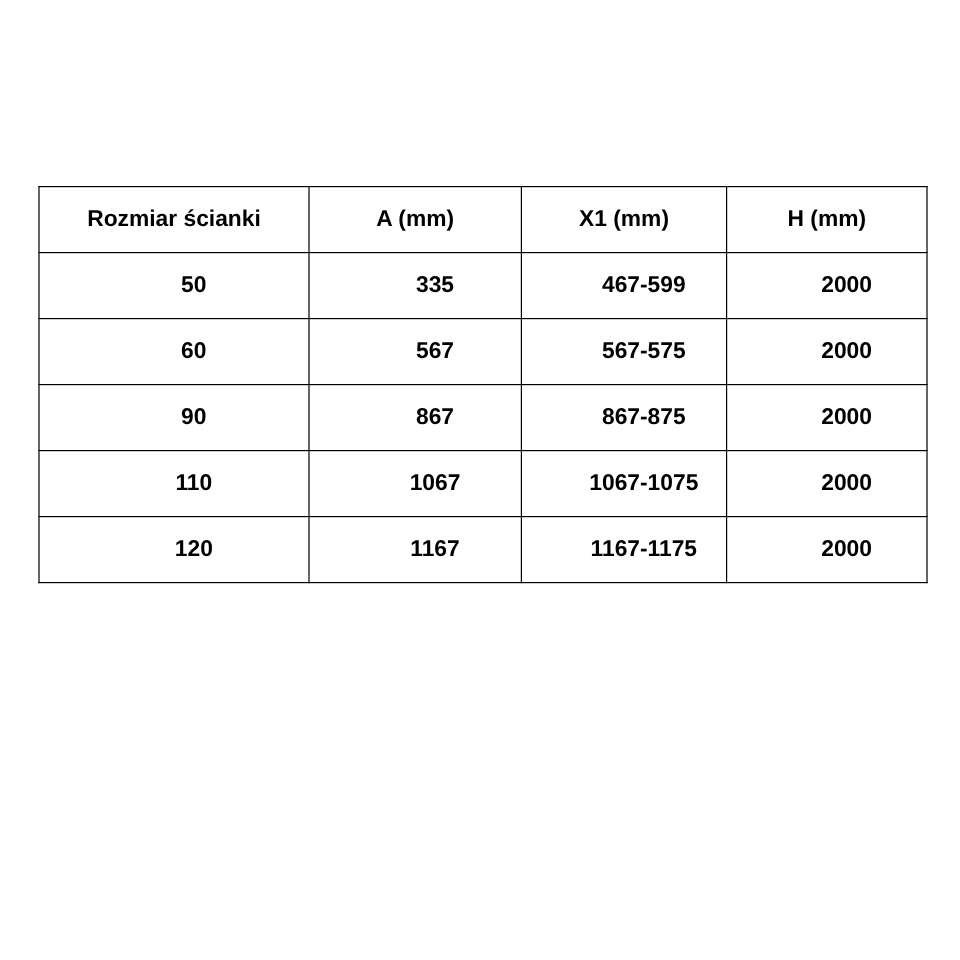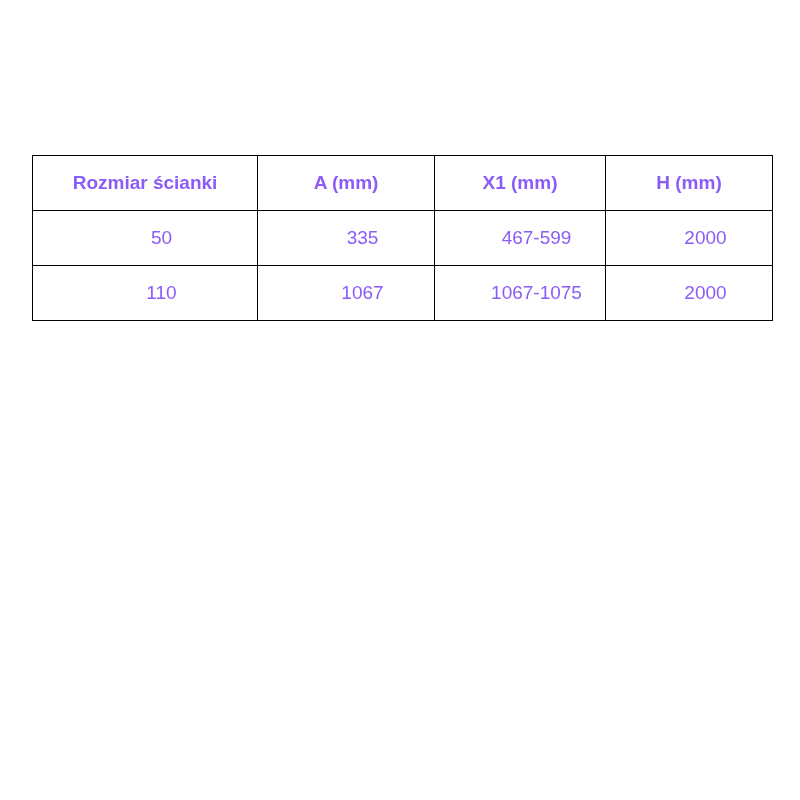--- a/index.html
+++ b/index.html
@@ -27,32 +27,32 @@
     top: 155px;
     width: 736px;
     border-collapse: collapse;
     table-layout: fixed;
   }
   .spec-table th,
   .spec-table td {
     border: 1.5px solid #000000;
     text-align: center;
     vertical-align: middle;
-    color: #8b5cf6;
+    color: #000000;
     padding: 0;
   }
   .spec-table th {
     height: 54px;
     font-size: 19px;
     font-weight: bold;
   }
   .spec-table td {
     height: 54px;
     font-size: 19px;
-    font-weight: normal;
+    font-weight: bold;
     padding-left: 33px;
   }
   .col-0 { width: 224px; }
   .col-1 { width: 176px; }
   .col-2 { width: 170px; }
   .col-3 { width: 166px; }
 </style>
 </head>
 <body>
 
@@ -67,20 +67,38 @@
       </tr>
     </thead>
     <tbody>
       <tr>
         <td class="col-0">50</td>
         <td class="col-1">335</td>
         <td class="col-2">467-599</td>
         <td class="col-3">2000</td>
       </tr>
       <tr>
+        <td class="col-0">60</td>
+        <td class="col-1">567</td>
+        <td class="col-2">567-575</td>
+        <td class="col-3">2000</td>
+      </tr>
+      <tr>
+        <td class="col-0">90</td>
+        <td class="col-1">867</td>
+        <td class="col-2">867-875</td>
+        <td class="col-3">2000</td>
+      </tr>
+      <tr>
         <td class="col-0">110</td>
         <td class="col-1">1067</td>
         <td class="col-2">1067-1075</td>
+        <td class="col-3">2000</td>
+      </tr>
+      <tr>
+        <td class="col-0">120</td>
+        <td class="col-1">1167</td>
+        <td class="col-2">1167-1175</td>
         <td class="col-3">2000</td>
       </tr>
     </tbody>
   </table>
 </div>
 
 </body></html>

